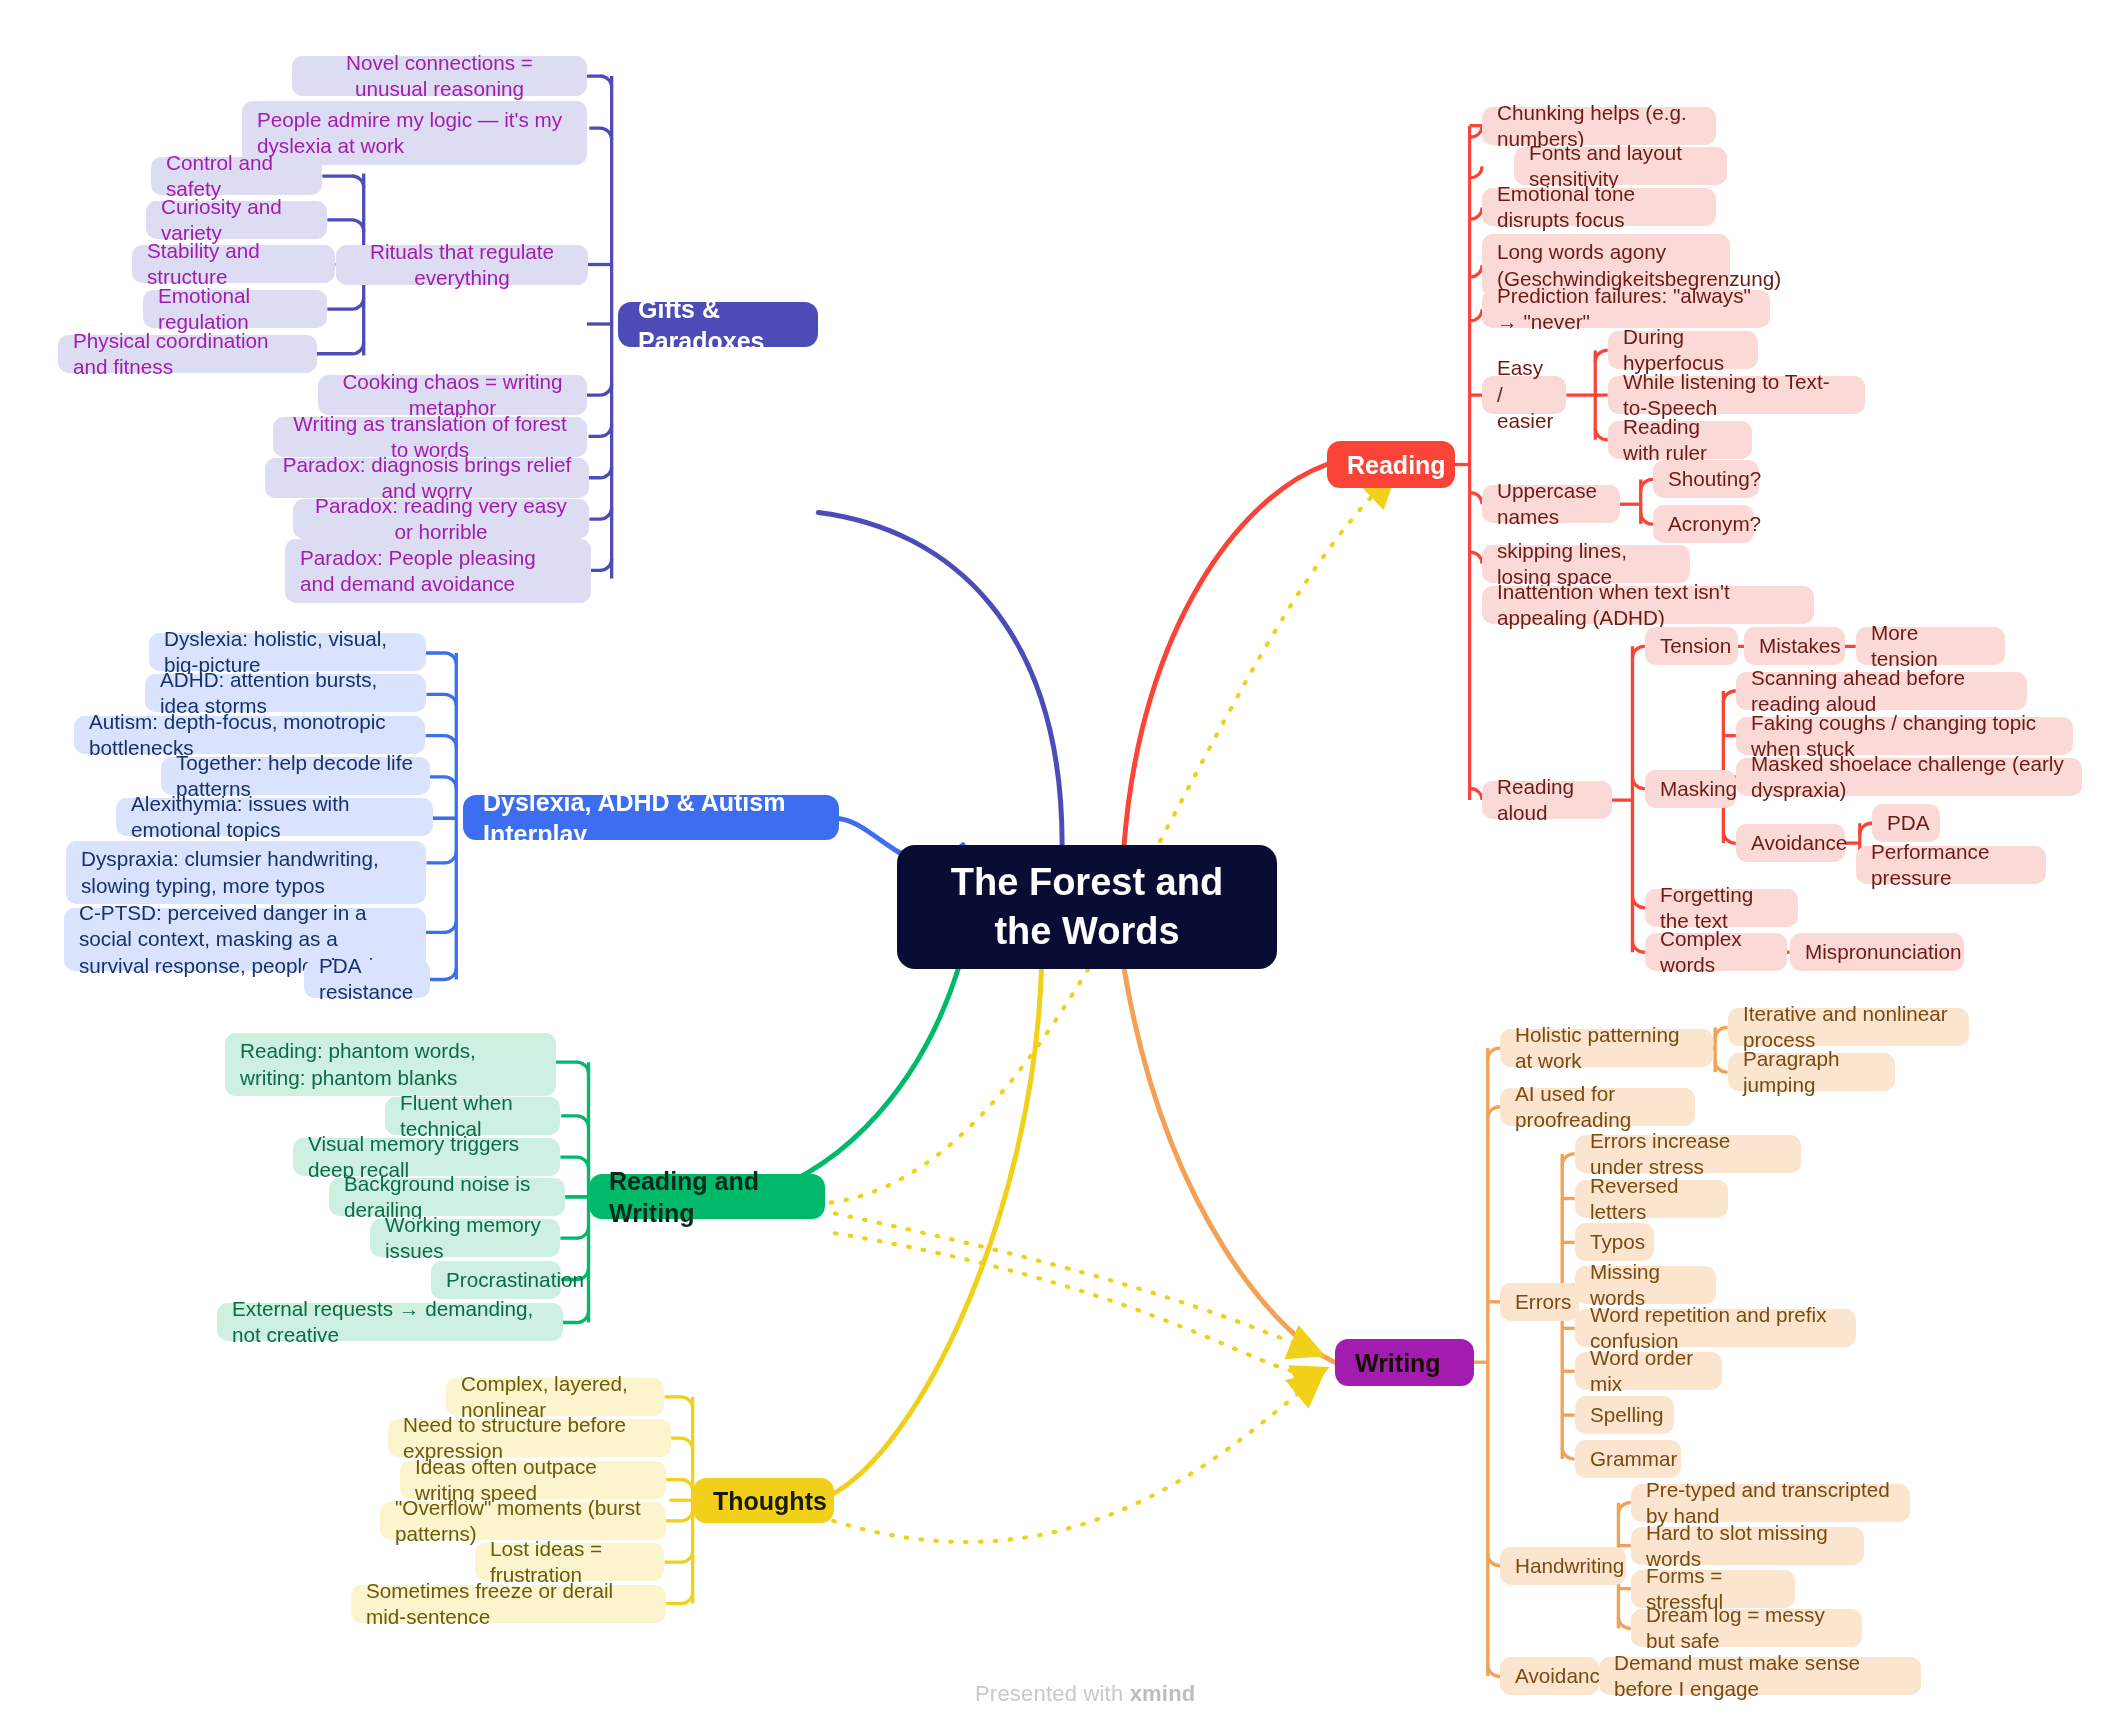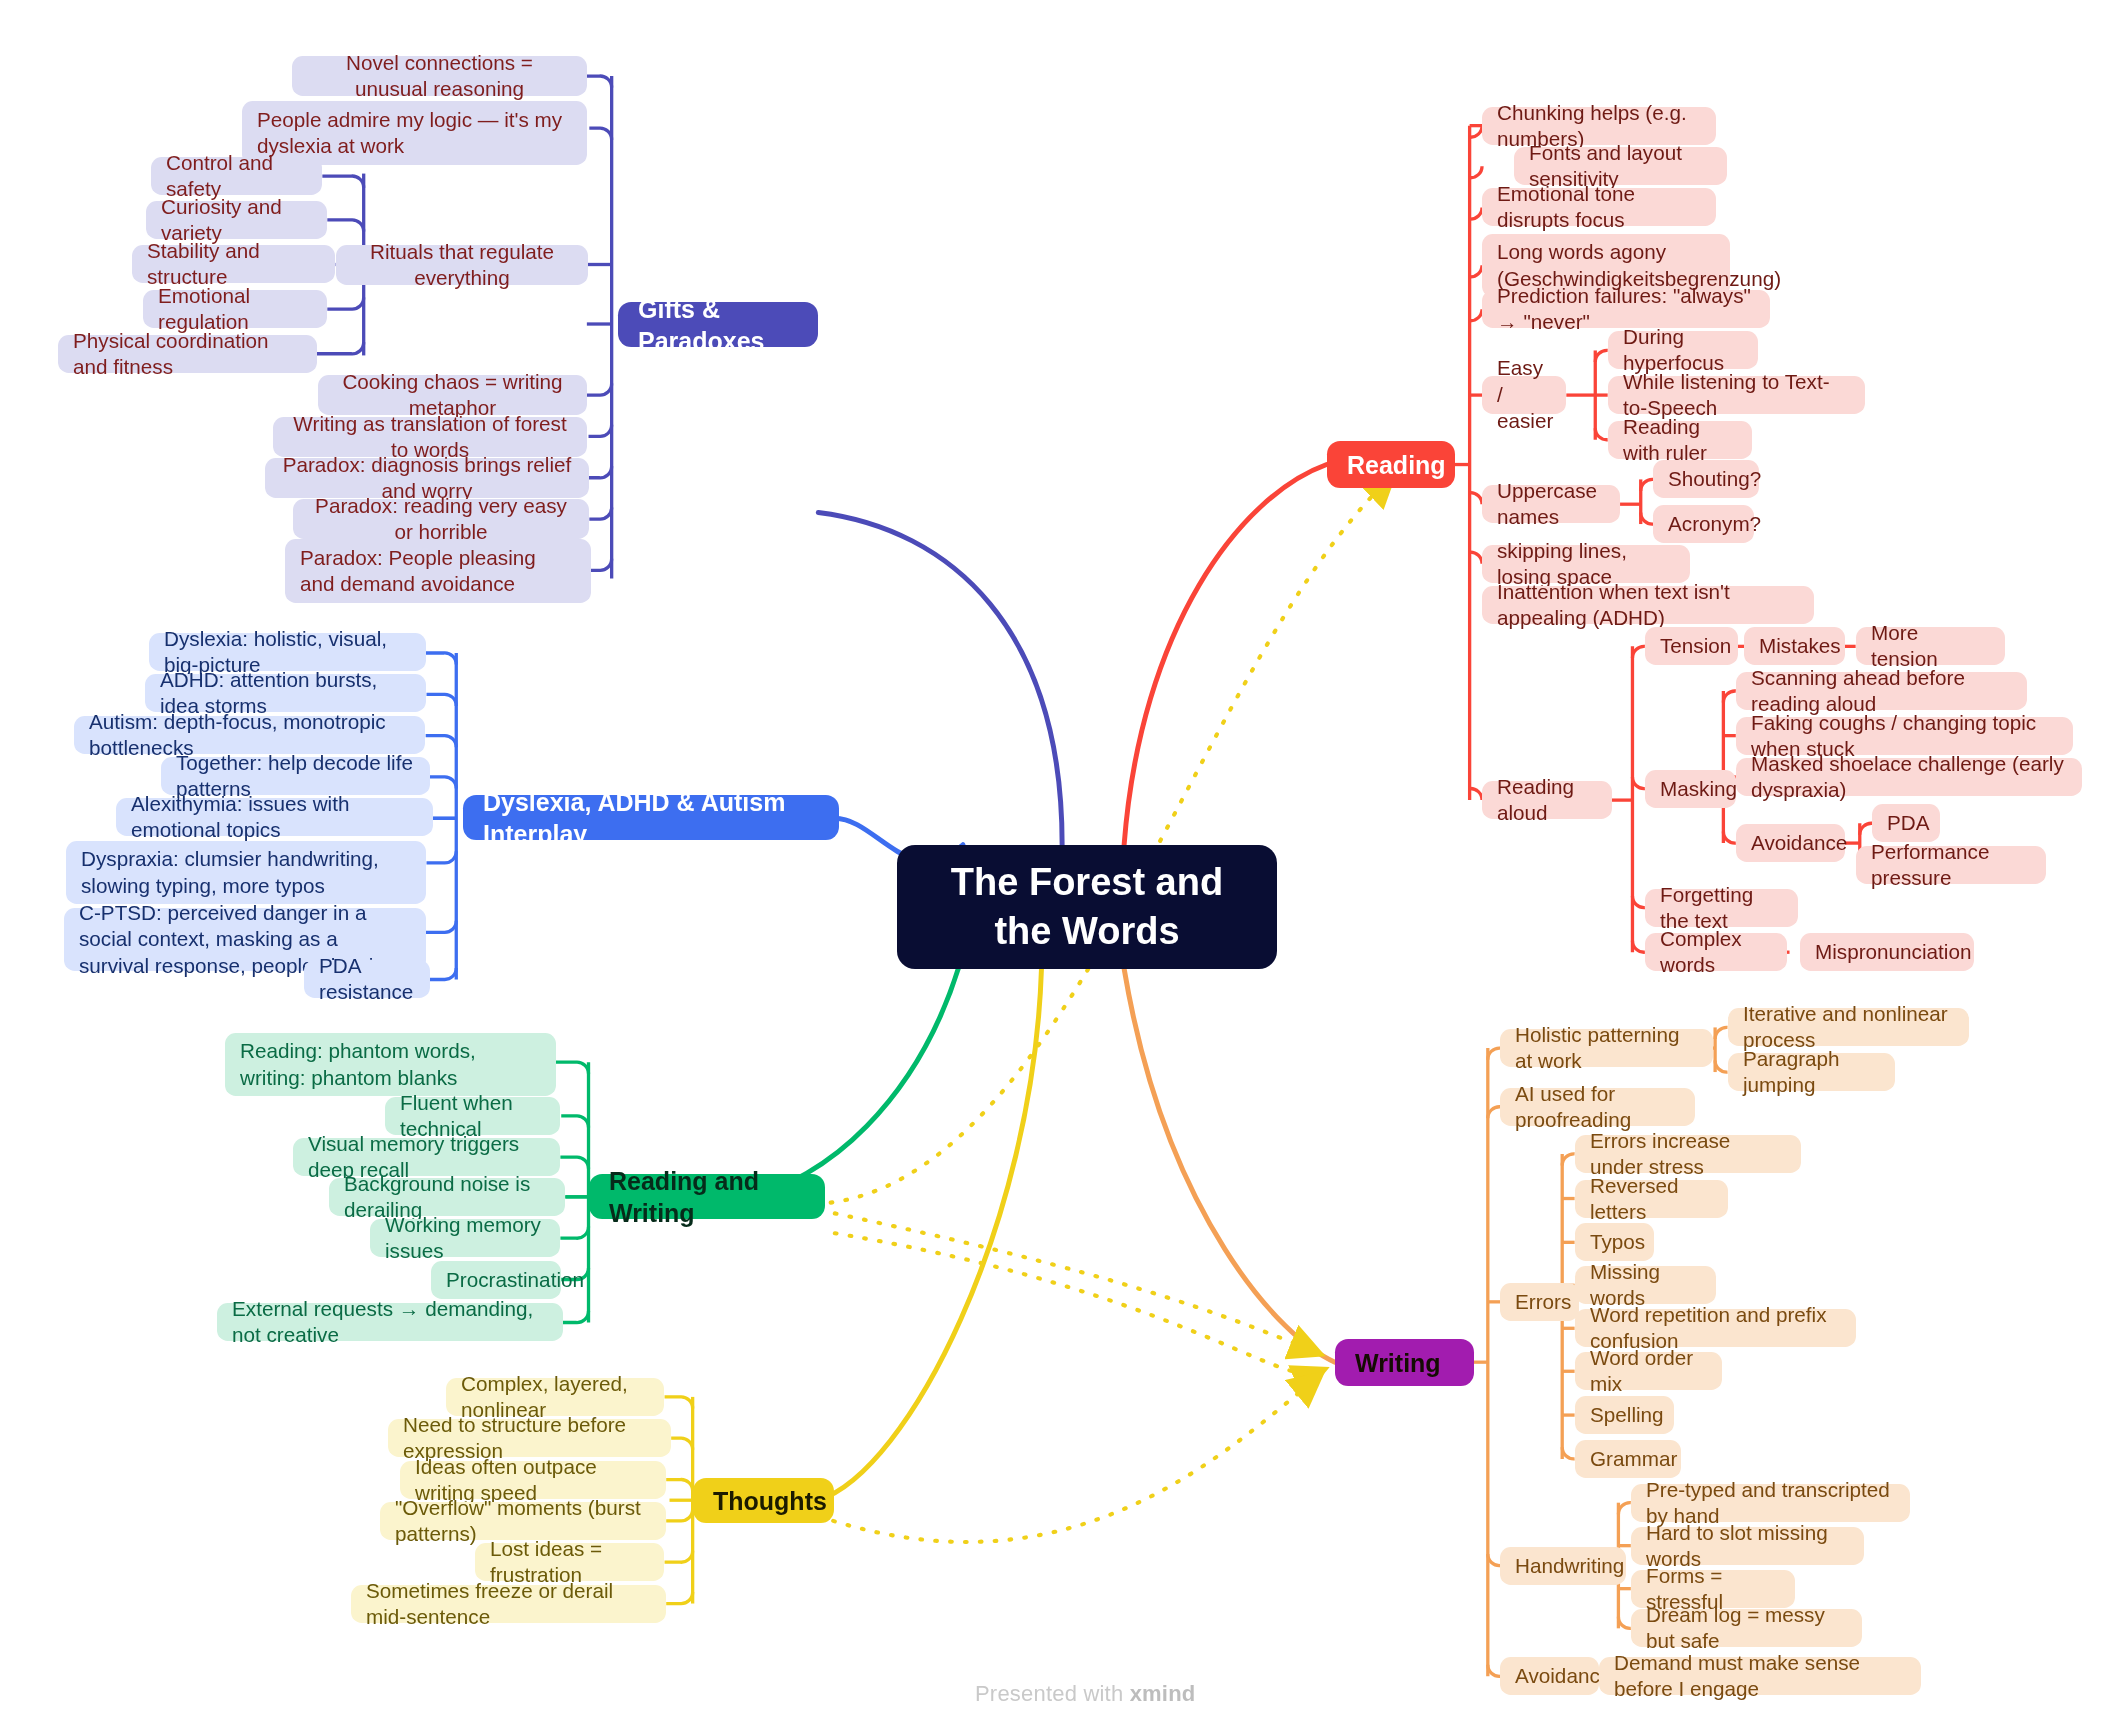--- a/index.html
+++ b/index.html
@@ -16,21 +16,21 @@
         font-weight:600;justify-content:center;text-align:center;padding:15px 21.5px;}
 
   
   .head{color:#fff;font-weight:700;font-size:25px;padding:10px 20px;border-radius:13.2px;}
 
   
   .leaf{font-size:20.7px;padding:9px 15px;border-radius:10.7px;}
 
   
   .c-purple .head{background:#4c4bb8;}
-  .c-purple .leaf{background:#dcdcf2;color:#7f1d1d;}
+  .c-purple .leaf{background:#dcdcf2;color:#a21caf;}
   .c-blue   .head{background:#3d6ef0;}
   .c-blue   .leaf{background:#d9e3fd;color:#17306e;}
   .c-green  .head{background:#00b96b;color:#062b1a;}
   .c-green  .leaf{background:#cdf0e0;color:#0a6b45;}
   .c-yellow .head{background:#f0d019;color:#1b1b00;}
   .c-yellow .leaf{background:#fbf4cd;color:#6b5a09;}
   .c-red    .head{background:#fa4438;}
   .c-red    .leaf{background:#fbd9d6;color:#6e1a14;}
   .c-orange .head{background:#f5a košice;}
   .c-orange .head{background:#a21caf;color:#140c02;}
@@ -432,21 +432,21 @@
       <span>Avoidance</span>
     </div>
 
     <div class="node leaf" style="left:1872px;top:804px;width:68px;height:38px;">
       <span>PDA</span>
     </div>
     <div class="node leaf" style="left:1856px;top:846px;width:190px;height:38px;">
       <span>Performance pressure</span>
     </div>
 
-    <div class="node leaf" style="left:1790px;top:933px;width:174px;height:38px;margin-left:10px;">
+    <div class="node leaf" style="left:1790px;top:933px;width:174px;height:38px;">
       <span>Mispronunciation</span>
     </div>
   </div>
 
   <div class="c-orange">
     <div class="node head" style="left:1335px;top:1339px;width:139px;height:47px;justify-content:center;">
       <span>Writing</span>
     </div>
 
     <div class="node leaf" style="left:1500px;top:1029px;width:213px;height:38px;">

